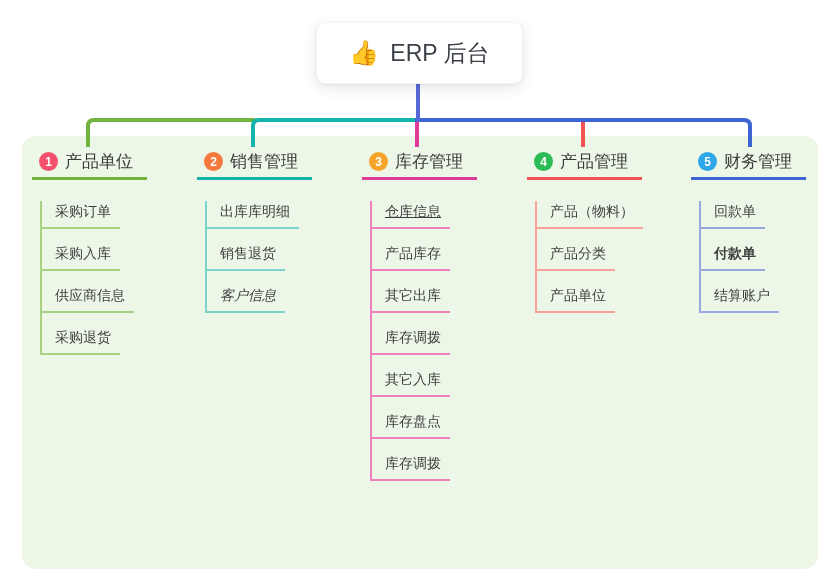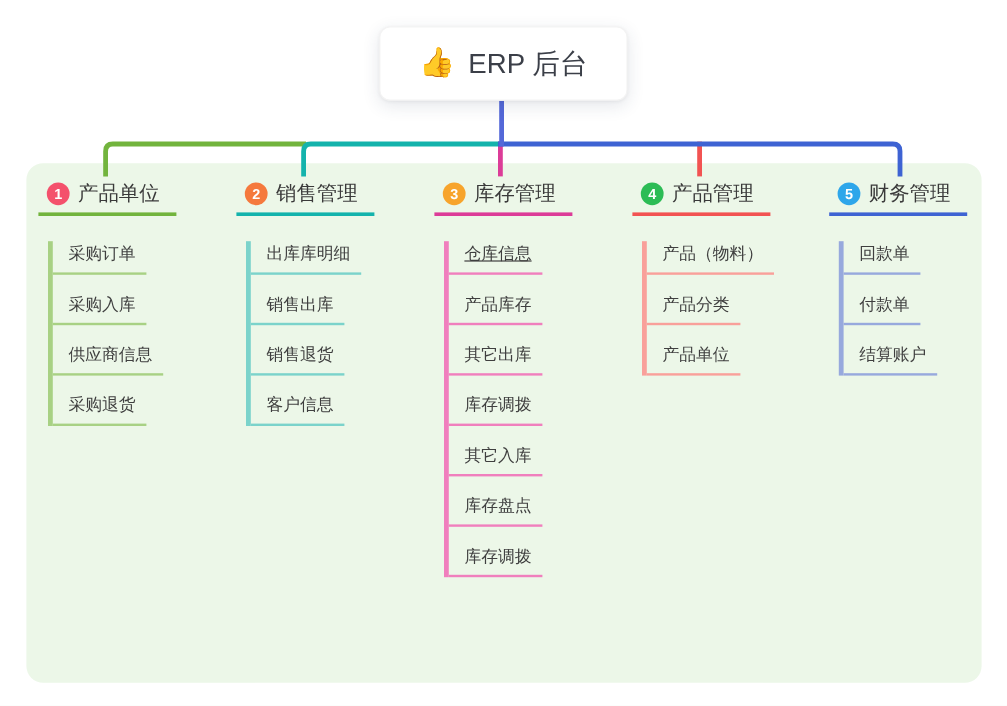--- a/index.html
+++ b/index.html
@@ -35,21 +35,21 @@
     height:31px;border-bottom:3px solid #888;
     padding-left:7px;font-size:17px;font-weight:500;color:#3a3a3a;
     white-space:nowrap;cursor:default;
   }
   .badge{
     width:19px;height:19px;border-radius:50%;flex:0 0 19px;
     color:#ffffff;font-size:12px;font-weight:bold;
     display:flex;align-items:center;justify-content:center;line-height:1;
   }
   .children{
-    margin-left:8px;border-left:4px solid #0f766e;width:max-content;
+    margin-left:8px;border-left:2px solid #0f766e;width:max-content;
   }
   .child{
     width:max-content;border-bottom:2px solid #ccc;
     margin-top:14px;padding:0 9px 6px 13px;
     font-size:14px;line-height:20px;color:#3f3f3f;white-space:nowrap;
     cursor:default;
   }
   .child:first-child{margin-top:21px;}
 </style>
 </head>
@@ -85,23 +85,22 @@
           <div class="child" style="border-bottom-color: rgb(168, 209, 132);"><span>采购退货</span></div>
         </div>
   </div>
       <div class="branch" style="left: 197px; top: 146px; width: 115px;">
     <div class="branch-title" style="border-bottom-color: rgb(20, 179, 172);">
       <span class="badge" style="background: rgb(245, 121, 61);">2</span>
       <span class="branch-label">销售管理</span>
     </div>
     <div class="children" style="border-left-color: rgb(123, 211, 203);">
           <div class="child" style="border-bottom-color: rgb(123, 211, 203);"><span>出库库明细</span></div>
-          <div class="child" style="border-bottom-color: rgb(123, 211, 203);"><span>销售出库</span></div>
           <div class="child" style="border-bottom-color: rgb(123, 211, 203);"><span>销售退货</span></div>
-          <div class="child" style="border-bottom-color: rgb(123, 211, 203);"><span>客户信息</span></div>
+          <div class="child" style="border-bottom-color: rgb(123, 211, 203); font-style: italic;"><span>客户信息</span></div>
         </div>
   </div>
       <div class="branch" style="left: 362px; top: 146px; width: 115px;">
     <div class="branch-title" style="border-bottom-color: rgb(220, 60, 152);">
       <span class="badge" style="background: rgb(247, 164, 44);">3</span>
       <span class="branch-label">库存管理</span>
     </div>
     <div class="children" style="border-left-color: rgb(240, 127, 189);">
           <div class="child" style="border-bottom-color: rgb(240, 127, 189); text-decoration: underline;"><span>仓库信息</span></div>
           <div class="child" style="border-bottom-color: rgb(240, 127, 189);"><span>产品库存</span></div>
@@ -123,18 +122,18 @@
           <div class="child" style="border-bottom-color: rgb(249, 160, 154);"><span>产品单位</span></div>
         </div>
   </div>
       <div class="branch" style="left: 691px; top: 146px; width: 115px;">
     <div class="branch-title" style="border-bottom-color: rgb(62, 99, 211);">
       <span class="badge" style="background: rgb(46, 166, 234);">5</span>
       <span class="branch-label">财务管理</span>
     </div>
     <div class="children" style="border-left-color: rgb(151, 169, 221);">
           <div class="child" style="border-bottom-color: rgb(151, 169, 221);"><span>回款单</span></div>
-          <div class="child" style="border-bottom-color: rgb(151, 169, 221);"><span>付款单</span></div>
+          <div class="child" style="border-bottom-color: rgb(151, 169, 221); font-weight: bold;"><span>付款单</span></div>
           <div class="child" style="border-bottom-color: rgb(151, 169, 221);"><span>结算账户</span></div>
         </div>
   </div>
     </div>
 </div>
 
 </body></html>

